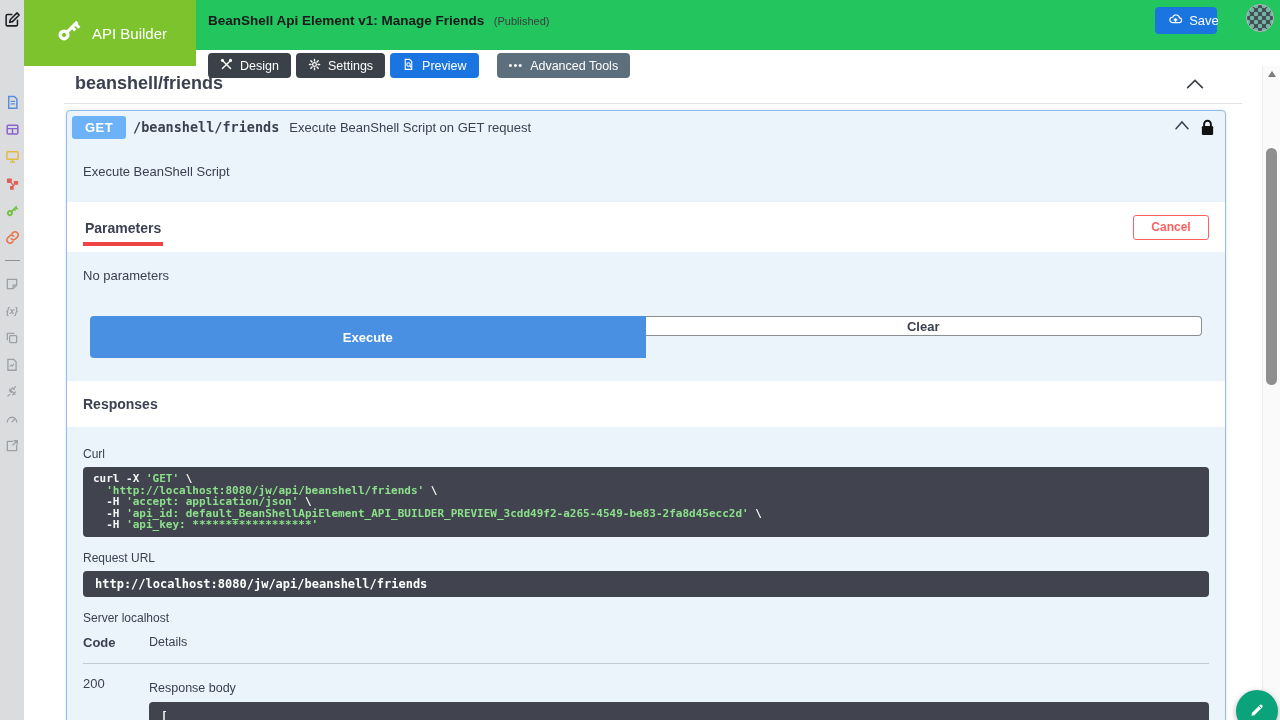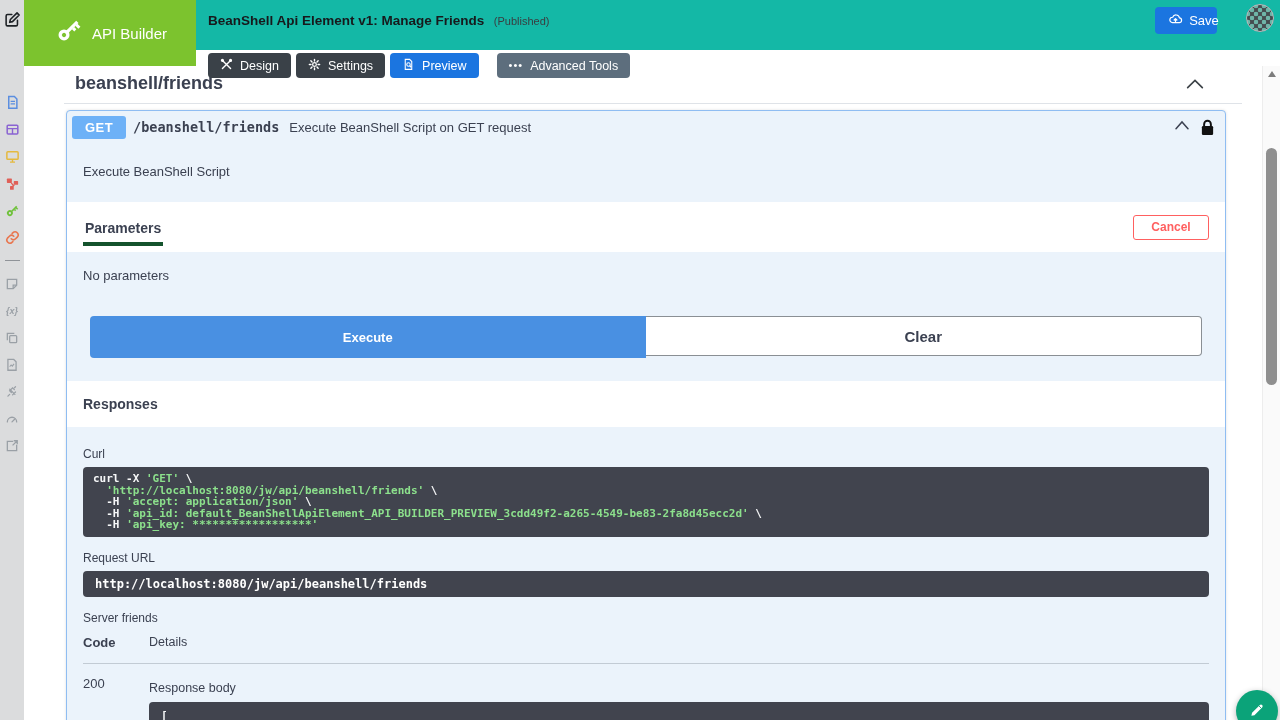--- a/index.html
+++ b/index.html
@@ -9,21 +9,21 @@
   
   .rail { position:absolute; left:0; top:0; width:24px; height:720px; background:#dbdcdd;
     display:flex; flex-direction:column; align-items:center; z-index:30; }
   .rail .edit-btn { margin-top:11px; cursor:pointer; }
   .rail-icons { margin-top:62px; display:flex; flex-direction:column; align-items:center; gap:10px; }
   .rail-icons .ri { width:17px; height:17px; display:flex; align-items:center; justify-content:center; cursor:pointer; }
   .rail-divider { width:15px; height:0; border-top:1.5px solid #8f9398; margin:4px 0; }
   .braces-glyph { font-size:9px; color:#9aa0a6; font-weight:bold; font-style:italic; }
 
   
-  .header { position:absolute; left:24px; top:0; width:1256px; height:50px; background:#14b8a6; z-index:20; }
+  .header { position:absolute; left:24px; top:0; width:1256px; height:50px; background:#22c55e; z-index:20; }
   .logo { position:absolute; left:0; top:0; width:172px; height:66px; background:#7cc32e;
     display:flex; align-items:center; justify-content:center; gap:9px; cursor:pointer; }
   .logo-text { color:#fff; font-size:15px; }
   .title-line { position:absolute; left:184px; top:11px; white-space:nowrap; }
   .title-line .t { font-size:13.5px; font-weight:bold; color:#17191c; }
   .title-line .s { font-size:11px; color:#3a3d40; margin-left:5px; }
   .tabs { position:absolute; left:184px; top:53px; display:flex; gap:5px; }
   .tab { height:25px; padding:0 12px; border-radius:4px; background:#3a4148; color:#fff;
     font-size:12.5px; display:flex; align-items:center; gap:7px; border:none; cursor:pointer; }
   .tab.active { background:#1b75e0; }
@@ -52,31 +52,31 @@
   .op-path { margin-left:7px; font-family:"DejaVu Sans Mono", monospace; font-size:13.5px; font-weight:bold; color:#3b4151; }
   .op-summary-desc { margin-left:10px; font-size:13px; color:#3b4151; }
   .op-summary .spacer { flex:1; }
   .op-chevron { margin-right:9px; cursor:pointer; }
   .lock-btn { cursor:pointer; display:flex; align-items:center; }
 
   .op-desc { padding:21px 16px 23px; font-size:13px; color:#3b4151; }
 
   .op-section-header { height:50px; background:#fff; display:flex; align-items:center; padding:0 16px; }
   .params-tab { font-size:14px; font-weight:bold; color:#3b4151; padding:1px 2px 6px;
-    border-bottom:4px solid #14532d; position:relative; top:5px; cursor:pointer; }
+    border-bottom:4px solid #ef4444; position:relative; top:5px; cursor:pointer; }
   .cancel-btn { margin-left:auto; width:76px; height:25px; background:#fff; border:1.5px solid #ff6060;
     border-radius:3px; color:#ff6060; font-size:12px; font-weight:bold; cursor:pointer; }
 
   .no-params { padding:16px 16px 0; font-size:13px; color:#3b4151; }
 
   .exec-row { display:flex; padding:0 23px; margin-top:33px; }
   .execute-btn { flex:1; height:42px; border:none; background:#4990e2; color:#fff; font-size:13px;
     font-weight:bold; border-radius:4px 0 0 4px; cursor:pointer; }
-  .clear-btn { flex:1; height:40px; background:#fff; border:1px solid #8a8f94; border-left:none;
-    color:#3b4151; font-size:15px; font-weight:bold; border-radius:0 4px 4px 0; cursor:pointer; }
+  .clear-btn { flex:1; height:20px; background:#fff; border:1px solid #8a8f94; border-left:none;
+    color:#3b4151; font-size:13px; font-weight:bold; border-radius:0 4px 4px 0; cursor:pointer; }
 
   .responses-header { height:46px; background:#fff; display:flex; align-items:center; padding:12px 16px; margin-top:23px; }
   .responses-title { font-size:14px; font-weight:bold; color:#3b4151; }
 
   .responses-body { padding:20px 16px; }
   .mini-label { font-size:12px; color:#3b4151; }
   .code-block { background:#41444e; border-radius:4px; margin-top:6px;
     font-family:"DejaVu Sans Mono", monospace; font-size:11px; font-weight:bold; color:#fff; }
   .curl-block { padding:6px 10px; height:70px; position:relative; line-height:11.5px; }
   .url-block { height:26px; line-height:26px; padding:0 12px; font-size:12px; margin-top:6px;
@@ -328,21 +328,21 @@
           <div class="code-line"><span class="seg-w">curl -X </span><span class="seg-g">'GET'</span><span class="seg-w"> \</span></div>
           <div class="code-line"><span class="seg-w">  </span><span class="seg-g">'http://localhost:8080/jw/api/beanshell/friends'</span><span class="seg-w"> \</span></div>
           <div class="code-line"><span class="seg-w">  -H </span><span class="seg-g">'accept: application/json'</span><span class="seg-w"> \</span></div>
           <div class="code-line"><span class="seg-w">  -H </span><span class="seg-g">'api_id: default_BeanShellApiElement_API_BUILDER_PREVIEW_3cdd49f2-a265-4549-be83-2fa8d45ecc2d'</span><span class="seg-w"> \</span></div>
           <div class="code-line"><span class="seg-w">  -H </span><span class="seg-g">'api_key: ******************'</span></div>
         </div>
 
       <div class="mini-label mt14">Request URL</div>
       <div class="code-block url-block">http://localhost:8080/jw/api/beanshell/friends</div>
 
-      <div class="mini-label mt14">Server friends</div>
+      <div class="mini-label mt14">Server localhost</div>
 
       <div class="resp-table">
         <div class="resp-head">
           <div class="col-code">Code</div>
           <div class="col-details">Details</div>
         </div>
         <div class="resp-row">
           <div class="resp-code">200</div>
           <div class="resp-detail">
             <div class="resp-body-label">Response body</div>

